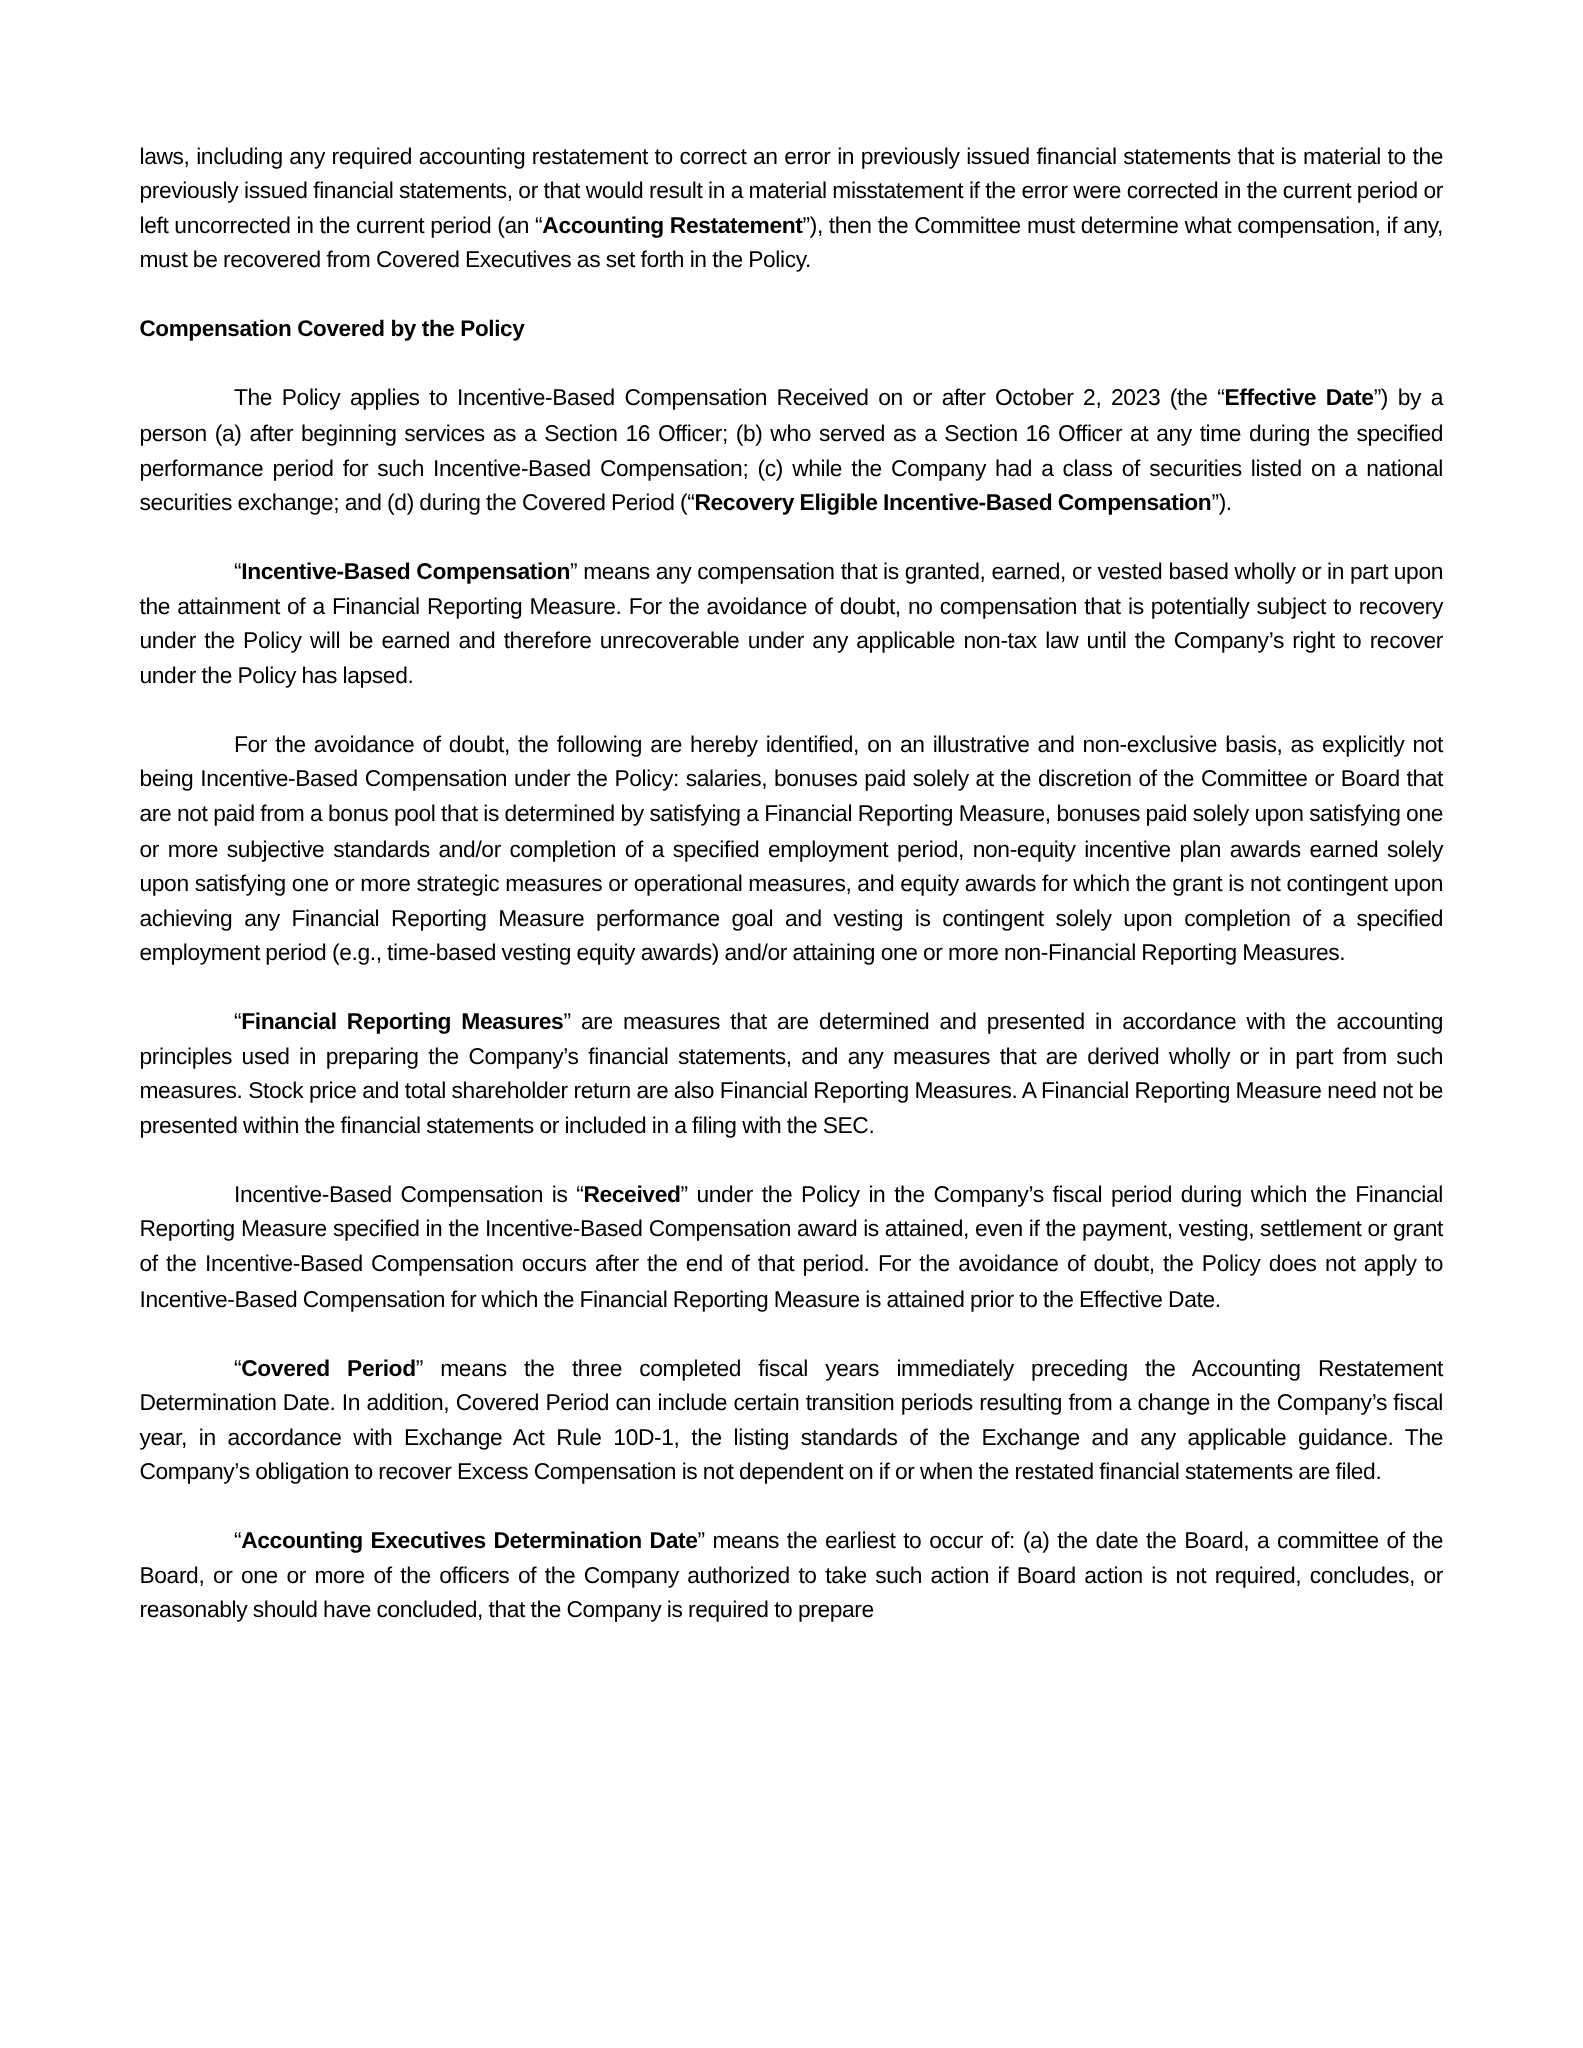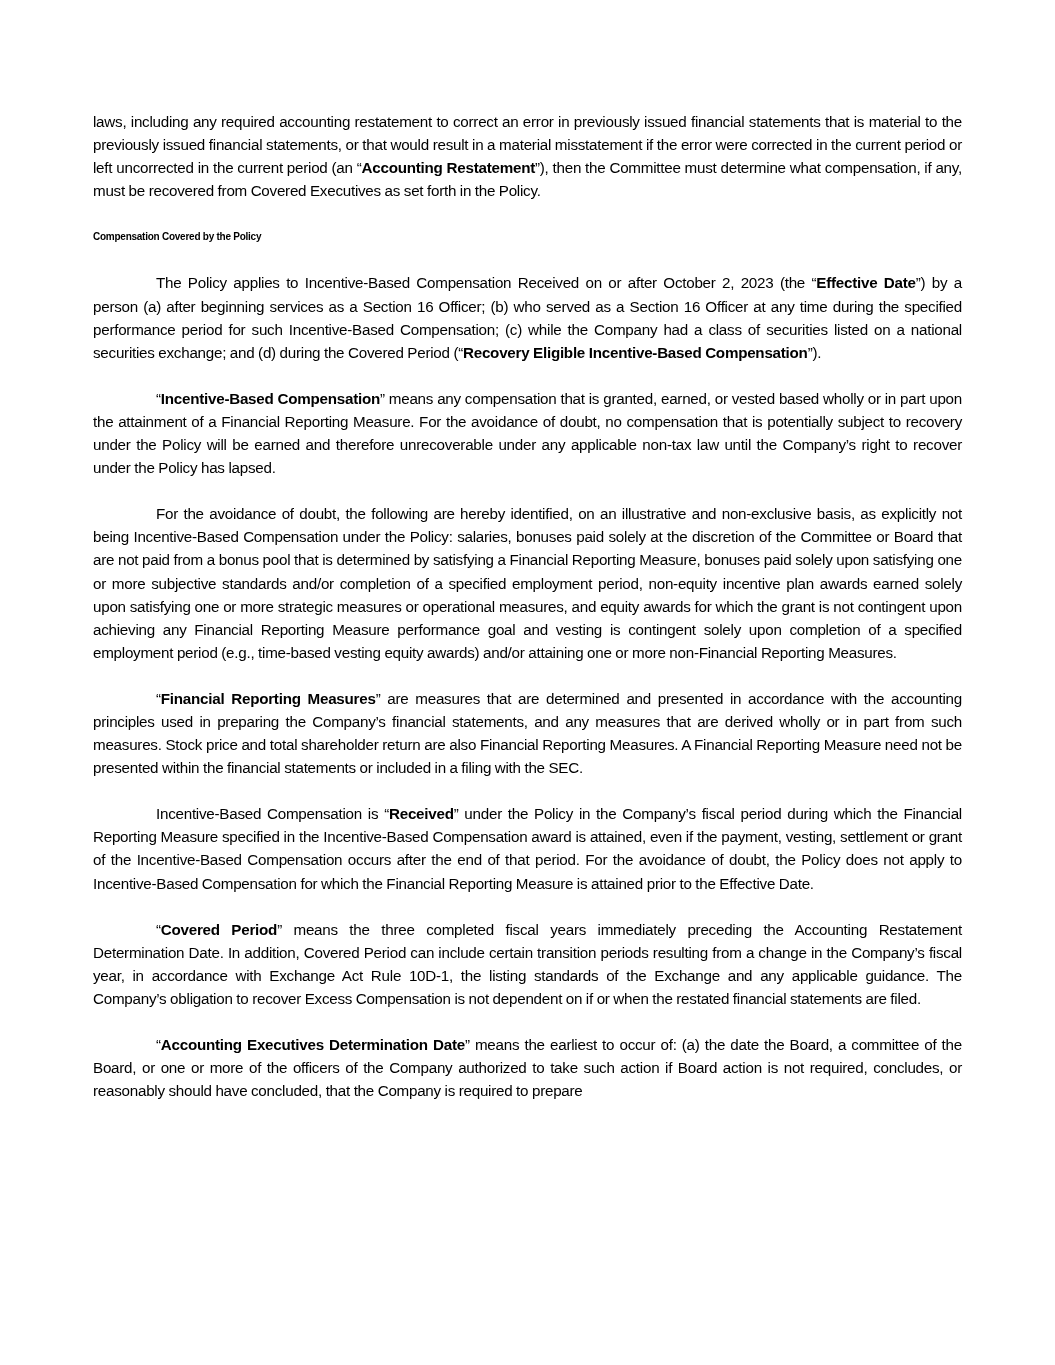--- a/index.html
+++ b/index.html
@@ -1,29 +1,29 @@
 <!DOCTYPE html>
 <html><head>
 <meta charset="utf-8">
 <style>
   html, body { margin: 0; padding: 0; background: #ffffff; }
   body {
     width: 1055px; height: 1365px; position: relative; overflow: hidden;
     font-family: "Liberation Sans", sans-serif; color: #000000;
   }
   .page {
-    position: absolute; left: 93px; top: 93px; width: 869px; margin-top: 17px;
+    position: absolute; left: 93px; top: 93px; width: 869px;
   }
   p {
     margin: 0; font-size: 15.2px; line-height: 23.1px; text-align: justify;
     letter-spacing: -0.25px; word-spacing: -0.3px;
   }
   p.indent { text-indent: 63px; }
   h2 {
-    margin: 0; font-size: 10px; line-height: 23.1px; font-weight: bold;
+    margin: 0; font-size: 15px; line-height: 23.1px; font-weight: bold;
     letter-spacing: -0.25px;
   }
   .gap { height: 23px; }
   b { font-weight: bold; }
 </style>
 </head>
 <body>
 
 <div class="page">
 

